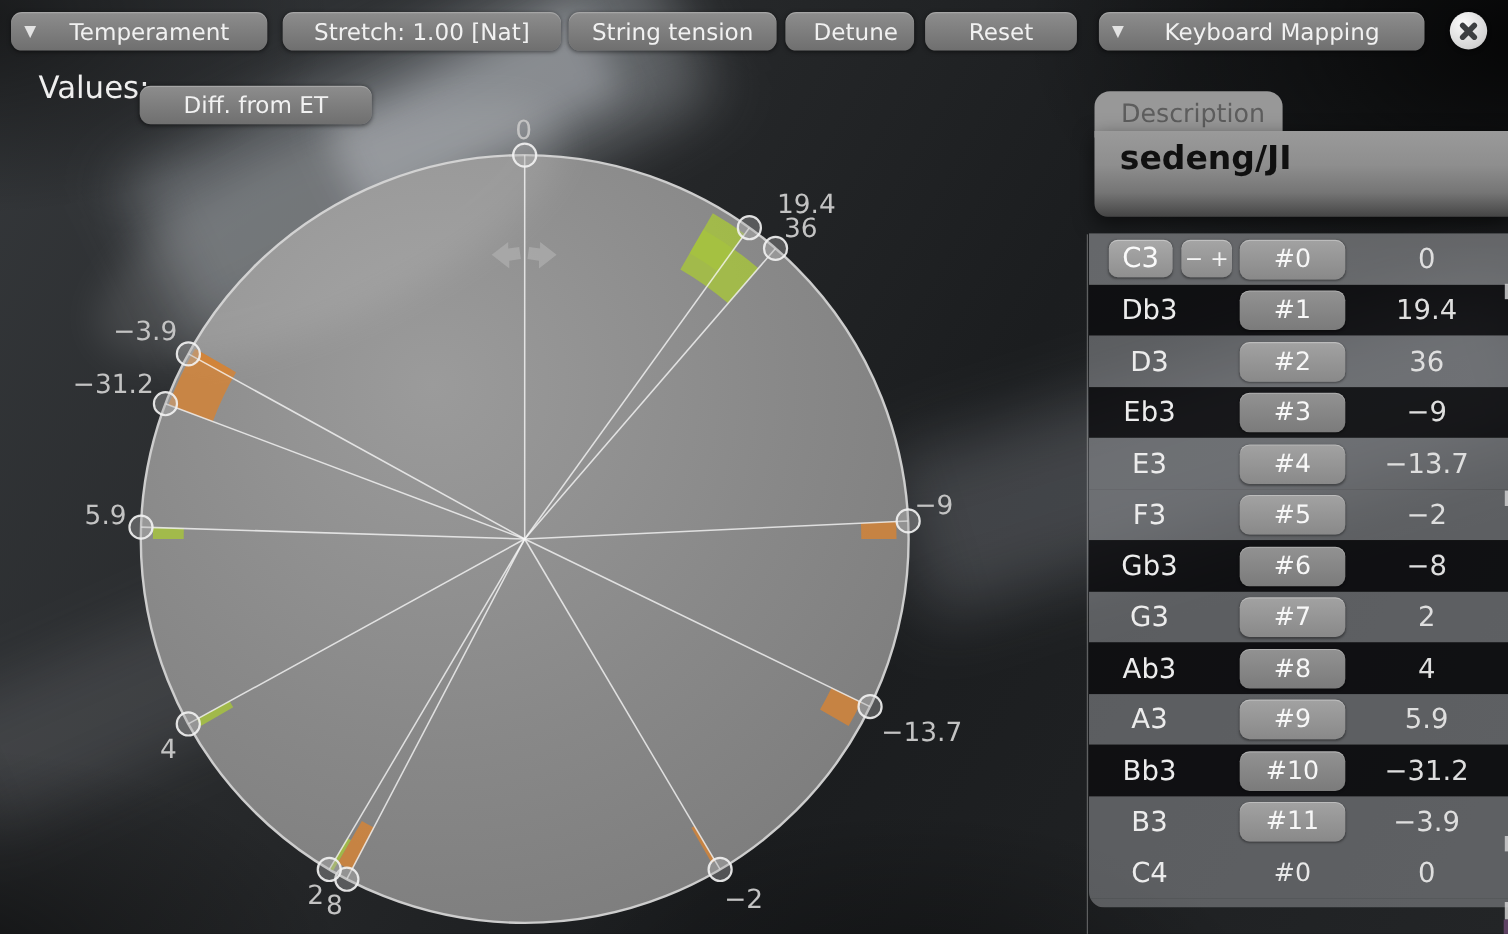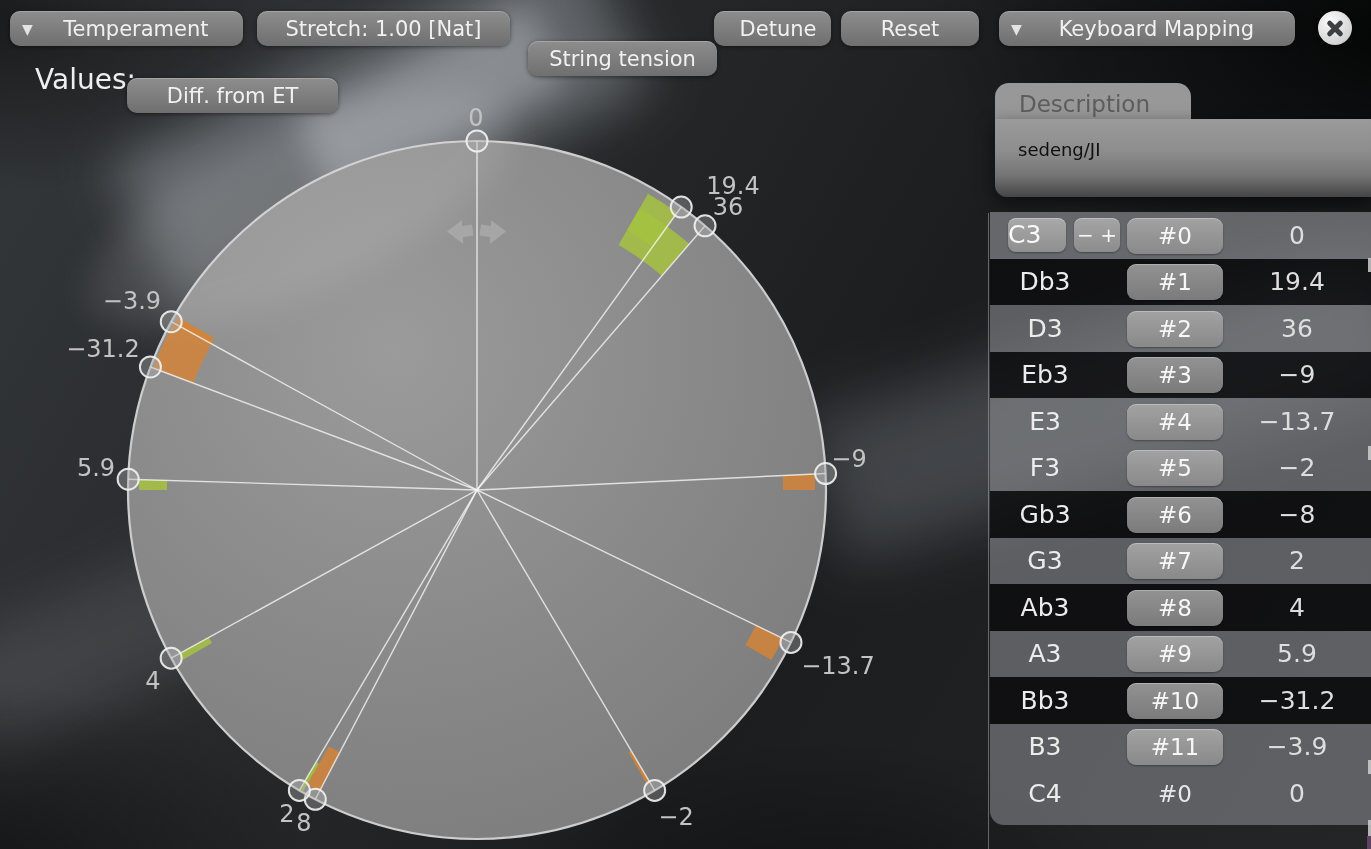--- a/index.html
+++ b/index.html
@@ -22,51 +22,51 @@
     radial-gradient(40% 35% at 60% 108%, rgba(0,0,0,.45), rgba(0,0,0,0) 60%);}
   
   .tbtn{position:absolute;top:11px;height:35px;border-radius:10px;box-sizing:border-box;
         background:linear-gradient(180deg,#8d8d8d,#6f6f6f);
         box-shadow:0 1px 4px rgba(0,0,0,.5), inset 0 1px 0 rgba(255,255,255,.22);
         color:#f1f1f1;font-size:21px;display:flex;align-items:center;justify-content:center;
         padding:0 12px;cursor:default;}
   .tbtn .lbl{flex:1;text-align:center;white-space:nowrap;}
   .dd{font-size:14px;color:#e3e3e3;margin-right:8px;}
   .t1{left:10px;width:233px;}  .t2{left:257px;width:253px;justify-content:flex-end;}
-  .t3{left:528px;width:189px;margin-top:30px;} .t4{left:714px;width:117px;padding-left:23px;}
+  .t3{left:517px;width:189px;} .t4{left:714px;width:117px;padding-left:23px;}
   .t5{left:841px;width:138px;} .t6{left:999px;width:296px;}
   .closebtn{position:absolute;left:1318px;top:11px;width:34px;height:34px;border-radius:50%;
         background:radial-gradient(circle at 35% 30%,#fbfbfb,#d4d4d4 70%,#b5b5b5);
         box-shadow:0 1px 4px rgba(0,0,0,.6);}
   .closebtn .bar{position:absolute;left:7px;top:14.5px;width:20px;height:5px;border-radius:2.5px;background:#3d3f41;}
   .b1{transform:rotate(45deg);} .b2{transform:rotate(-45deg);}
   
   .values-label{position:absolute;left:35px;top:63px;font-size:28px;color:#efefef;}
   .vbtn{position:absolute;left:127px;top:52px;width:211px;height:35px;margin-top:26px;}
   
   #wheel{position:absolute;left:0;top:0;}
   #wheel text{font-size:24px;fill:#c3c3c3;text-anchor:middle;dominant-baseline:central;
         font-family:"DejaVu Sans","Liberation Sans",sans-serif;}
   
-  .desc-tab{position:absolute;left:995px;top:83px;width:196px;height:42px;
+  .desc-tab{position:absolute;left:995px;top:83px;width:171px;height:42px;
         background:#989898;border-radius:14px 14px 0 0;}
   .desc-tab .t{margin:8px 0 0 24px;font-size:23px;color:#5d5d5d;}
   .desc-body{position:absolute;left:995px;top:119px;width:376px;height:78px;
         background:linear-gradient(180deg,#9a9a9a,#8e8e8e 40%,#757575 72%,#454545 100%);
         border-radius:0 0 0 12px;box-shadow:0 6px 18px rgba(0,0,0,.55);}
-  .desc-body .t{margin:20px 0 0 23px;font-size:18px;font-weight:normal;color:#101010;}
+  .desc-body .t{margin:8px 0 0 23px;font-size:30px;font-weight:bold;color:#101010;}
   
   #rows{position:absolute;left:990px;top:212px;width:381px;border-radius:0 0 0 14px;overflow:hidden;}
   .trow{position:relative;height:46.5px;}
   .trow.white{background:rgba(150,152,155,.52);}
   .trow.black{background:rgba(12,12,15,.8);padding-left:45px;}
   .trow.selected{background:rgba(160,162,166,.56);}
   .ncell{position:absolute;left:0;top:0;width:130px;height:100%;display:flex;align-items:center;}
   .note-label{width:110px;text-align:center;font-size:25px;color:#ececec;}
-  .note-btn{margin-left:18px;width:58px;height:34px;line-height:34px;text-align:left;border-radius:8px;
+  .note-btn{margin-left:18px;width:58px;height:34px;line-height:34px;text-align:center;border-radius:8px;
         font-size:25px;color:#fafafa;background:linear-gradient(180deg,#a9a9a9,#8f8f8f);
         box-shadow:inset 0 1px 0 rgba(255,255,255,.3),0 1px 2px rgba(0,0,0,.35);}
   .stepper{margin-left:8px;width:46px;height:34px;line-height:34px;text-align:center;border-radius:8px;
         font-size:20px;color:#f5f5f5;background:linear-gradient(180deg,#a5a5a5,#8c8c8c);
         box-shadow:inset 0 1px 0 rgba(255,255,255,.3),0 1px 2px rgba(0,0,0,.35);}
   .deg-btn{position:absolute;left:137px;top:5.5px;width:96px;height:36px;line-height:36px;
         text-align:center;border-radius:9px;font-size:23px;color:#f7f7f7;
         background:linear-gradient(180deg,#a2a2a2,#898989);
         box-shadow:inset 0 1px 0 rgba(255,255,255,.28),0 1px 2px rgba(0,0,0,.35);}
   .trow.black .deg-btn{background:linear-gradient(180deg,#929292,#7b7b7b);}

